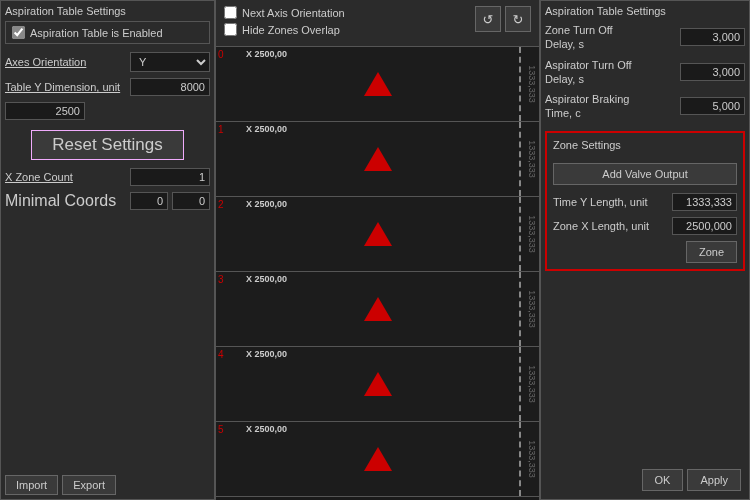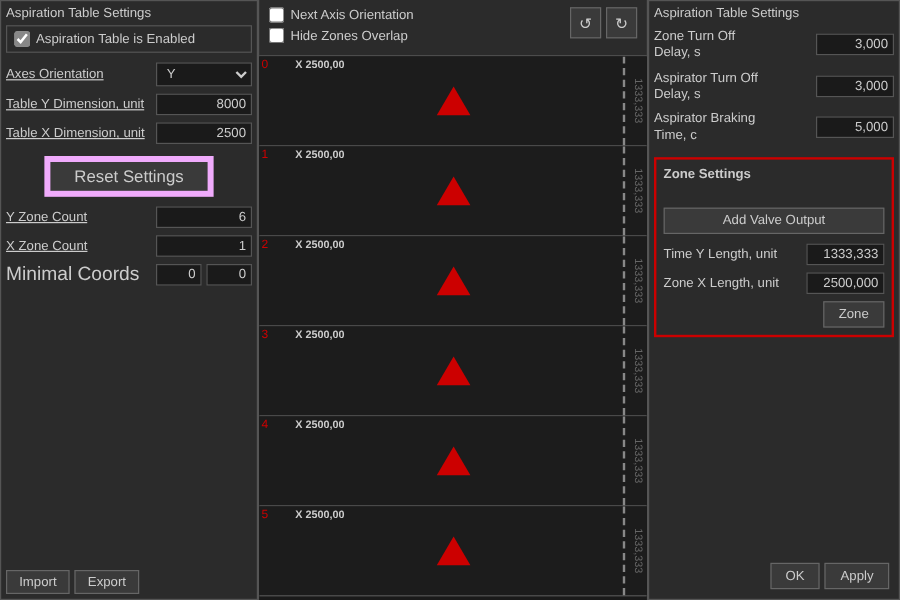--- a/index.html
+++ b/index.html
@@ -77,23 +77,23 @@
       background: #1a1a1a;
       border: 1px solid #555;
       color: #ccc;
       font-size: 11px;
       width: 80px;
       padding: 2px 4px;
     }
 
     .reset-btn {
       background: #3a3a3a;
-      border: 5px solid #f0abfc;
-      color: #ccc;
-      font-size: 14px;
+      border: 1px solid #f0abfc;
+      color: #ccc;
+      font-size: 17px;
       padding: 4px 20px;
       cursor: pointer;
       margin: 4px auto 8px auto;
       display: block;
     }
 
     .zone-count-row {
       display: flex;
       align-items: center;
       justify-content: space-between;
@@ -233,22 +233,21 @@
     
     .zone-settings-box {
       border: 2px solid #c00;
       padding: 6px;
       margin-top: 4px;
     }
 
     .zone-settings-title {
       font-size: 11px;
       color: #ccc;
-      margin-bottom: 22px;
-      font-weight: bold;
+      margin-bottom: 12px;
     }
 
     .add-valve-btn {
       background: #3a3a3a;
       border: 1px solid #666;
       color: #ccc;
       font-size: 11px;
       padding: 4px 10px;
       cursor: pointer;
       width: 100%;
@@ -348,30 +347,25 @@
         <option>X</option>
       </select>
     </div>
 
     <div class="field-row">
       <span class="field-label">Table Y Dimension, unit</span>
       <input type="text" class="field-input" value="8000" style="">
     </div>
 
     <div class="field-row">
-      <span class="field-label">Table X Dimension, unit</span>
       <input type="text" class="field-input" value="2500" style="">
     </div>
 
     <button class="reset-btn">Reset Settings</button>
 
-    <div class="zone-count-row">
-      <span class="field-label">Y Zone Count</span>
-      <input type="text" class="field-input" value="6" style="">
-    </div>
 
     <div class="zone-count-row">
       <span class="field-label">X Zone Count</span>
       <input type="text" class="field-input" value="1" style="">
     </div>
 
     <div class="coords-row">
       <span class="coords-label">Minimal Coords</span>
       <input type="text" class="small-input" value="0" style="">
       <input type="text" class="small-input" value="0" style="">

